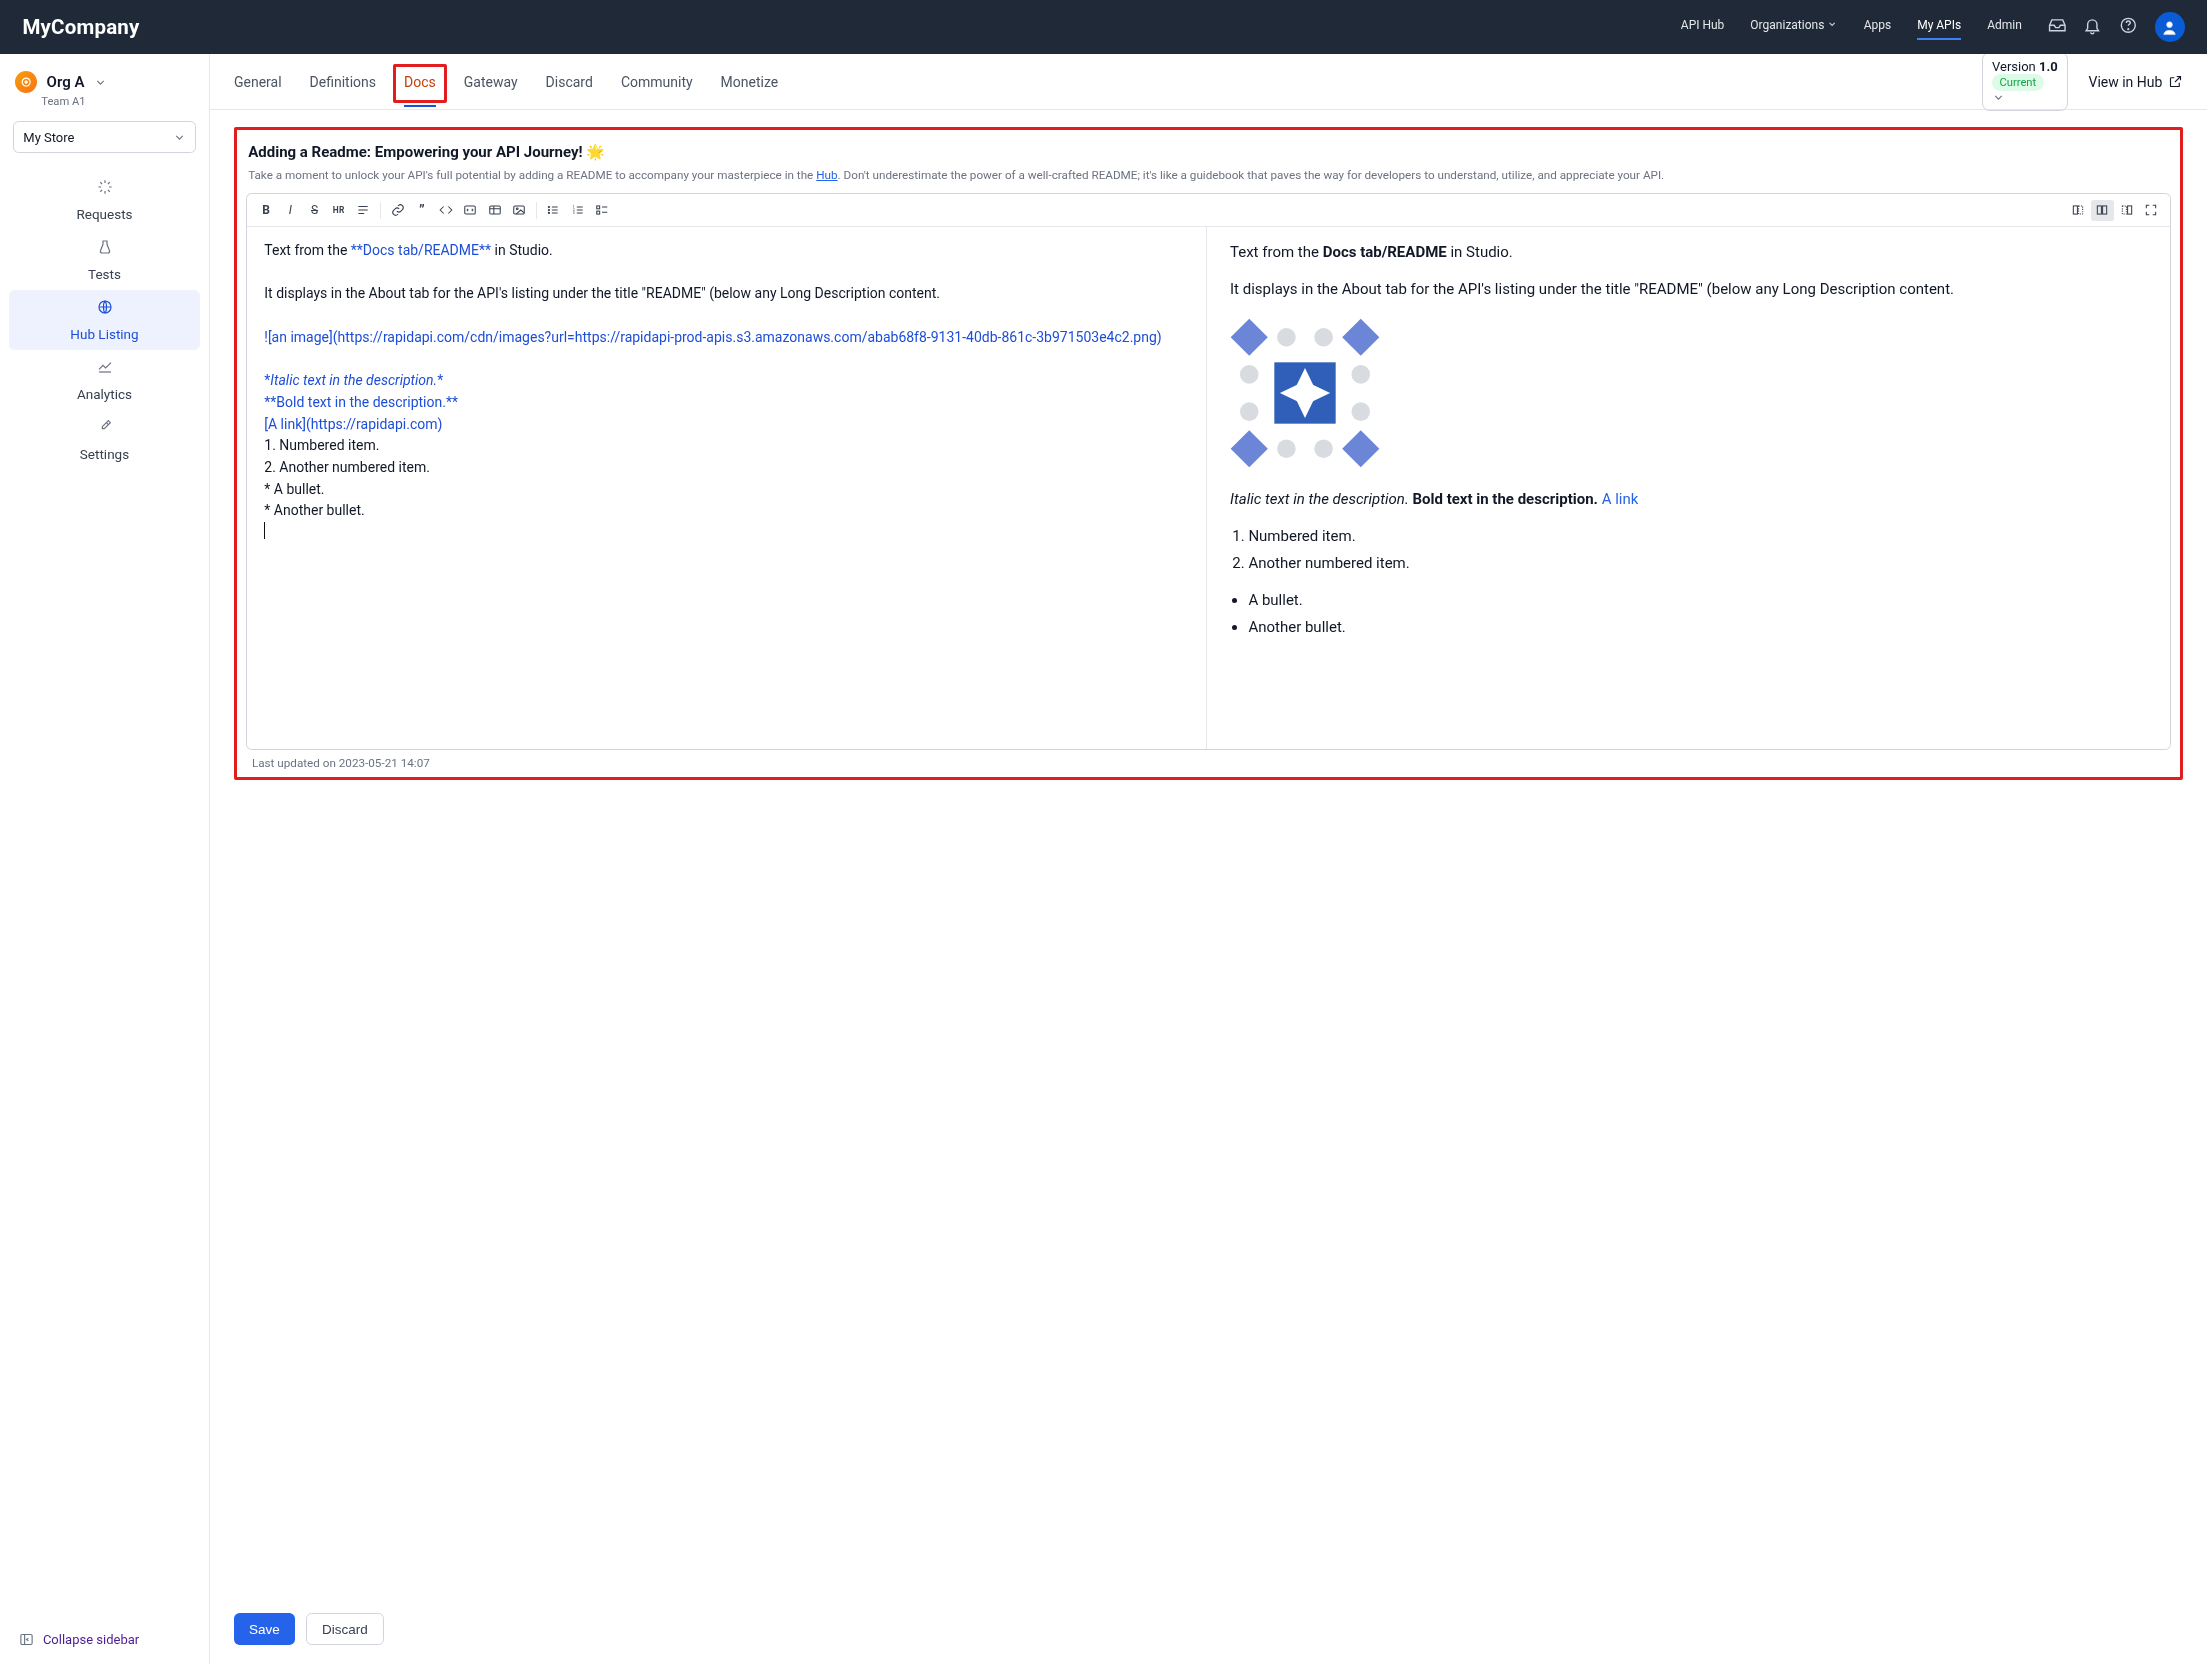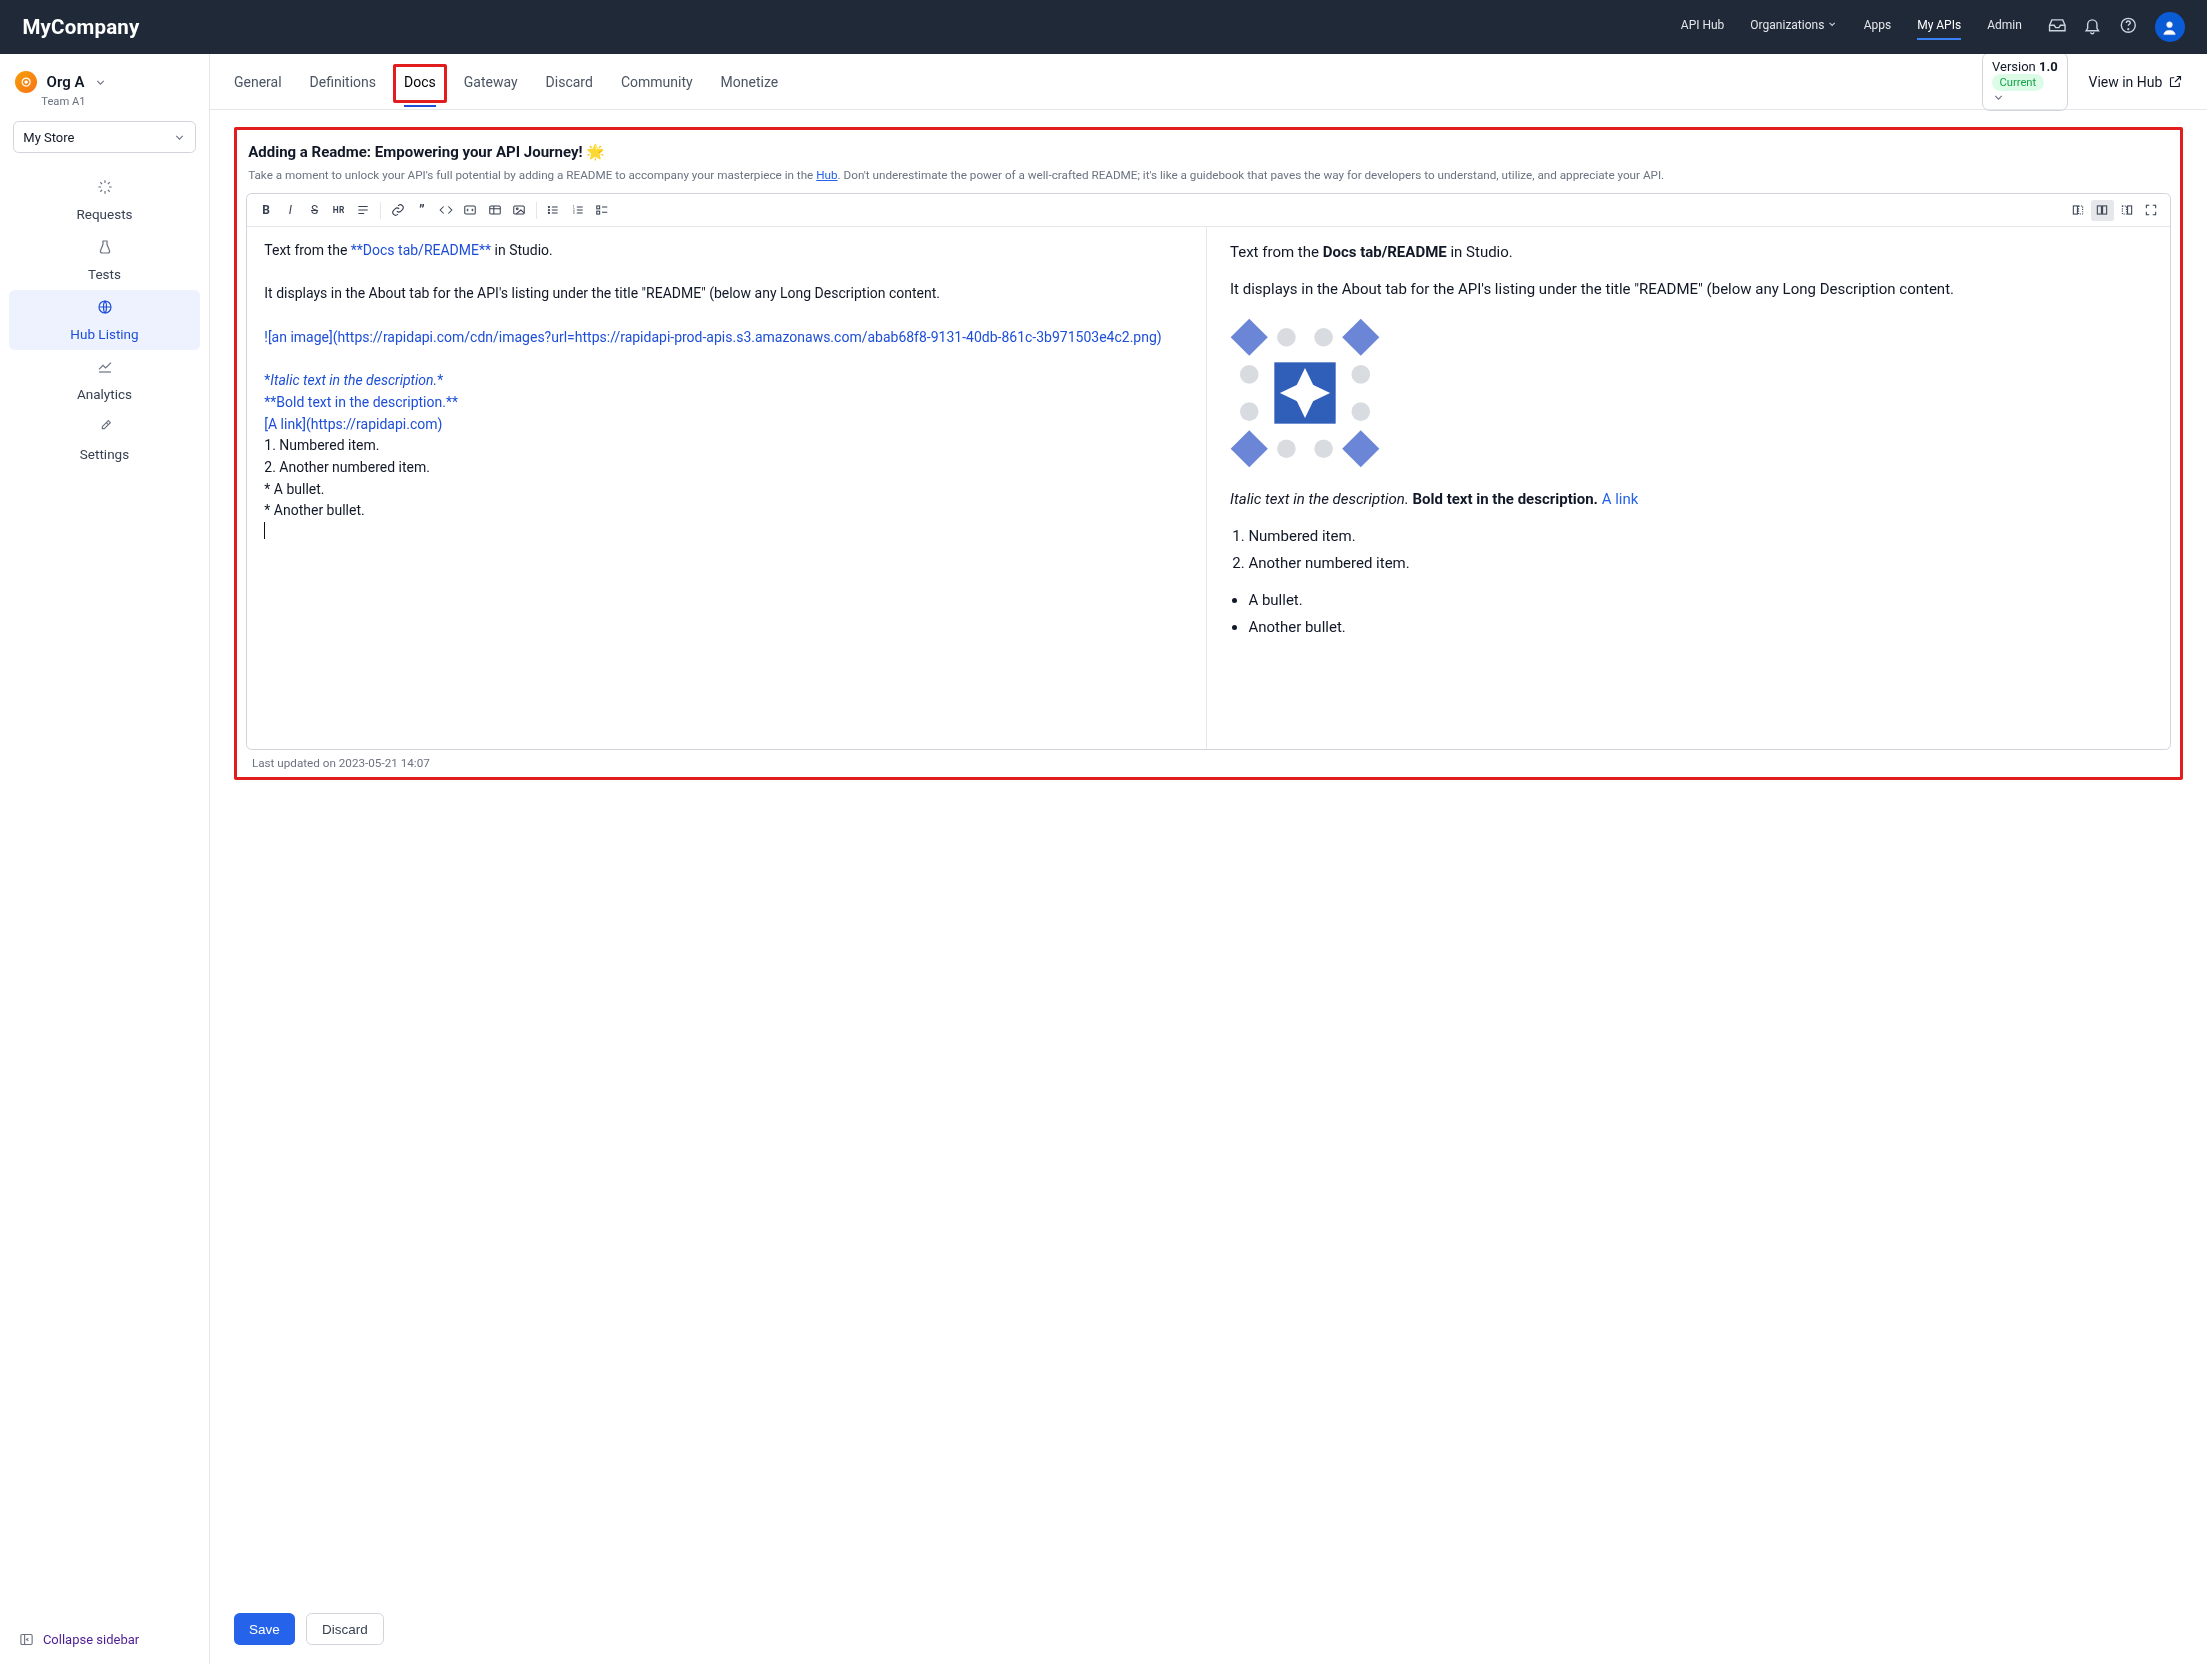--- a/index.html
+++ b/index.html
@@ -26,21 +26,21 @@
   .side-item svg { width:16px; height:16px; stroke:#6b7280; fill:none; stroke-width:1.8; }
   .side-item.active { background:#eef2ff; color:#1d4ed8; }
   .side-item.active svg { stroke:#1d4ed8; }
   .sidebar .grow { flex:1; }
   .collapse-row { display:flex; align-items:center; gap:9.3px; padding:7.5px 9.3px; color:#4c1d95; cursor:pointer; font-size:13px; }
   .collapse-row svg { width:15px; height:15px; stroke:#6b7280; fill:none; stroke-width:1.8; }
   .main { flex:1; display:flex; flex-direction:column; overflow:hidden; }
   .tabbar { display:flex; align-items:center; border-bottom:0.9px solid #e5e7eb; padding:0 24px; height:56px; }
   .tabs { display:flex; gap:28px; }
   .tab { color:#4b5563; font-size:14px; padding:17px 0; cursor:pointer; position:relative; }
-  .tab.active { color:#000000; }
+  .tab.active { color:#c2410c; }
   .tab.active::after { content:""; position:absolute; left:0; right:0; bottom:0; height:1.9px; background:#1d4ed8; }
   .tab-docs-highlight { position:absolute; left:-11.2px; right:-11.2px; top:7.5px; bottom:3.7px; border:3.7px solid #e11d1d; border-radius:1.9px; pointer-events:none; }
   .tabbar .spacer { flex:1; }
   .version-pill { display:flex; align-items:flex-start; gap:0; border:0.9px solid #d1d5db; border-radius:7.5px; padding:6.5px 9.3px; font-size:13px;flex-direction:column; }
   .version-pill .badge { background:#dcfce7; color:#16a34a; font-size:11.2px; padding:1.9px 7.5px; border-radius:9.3px; }
   .viewhub { display:flex; align-items:center; gap:5.6px; margin-left:20.5px; font-size:14px; color:#111827; cursor:pointer; }
   .content-pad { padding:17px 24px 9.3px 24px; flex:1; overflow:auto; }
   .red-frame { border:3.7px solid #e11d1d; border-radius:1.9px; padding:9.3px 9.3px 7.5px 9.3px; }
   .panel-title { font-weight:700; font-size:15px; margin:3.7px 0 5.6px 1.9px; }
   .panel-desc { font-size:11.7px; color:#6b7280; margin:0 1.9px 9.3px 1.9px; line-height:1.5; }

